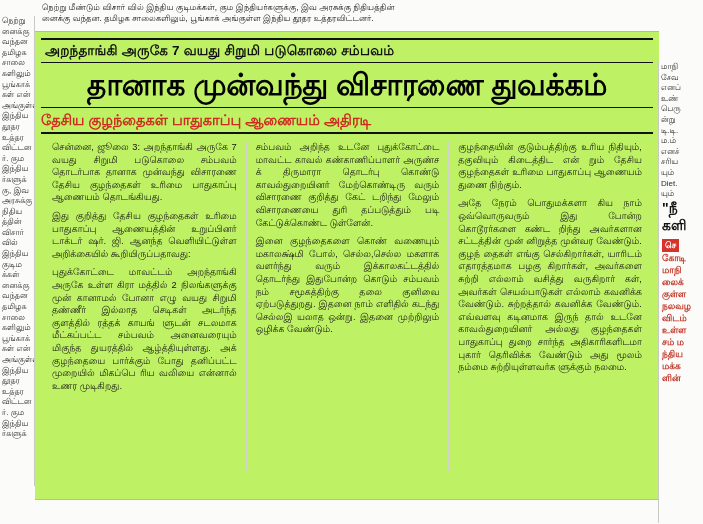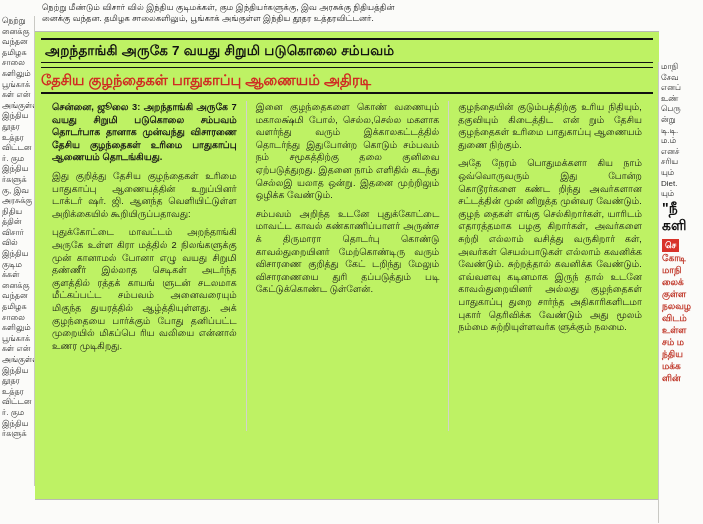--- a/index.html
+++ b/index.html
@@ -176,21 +176,21 @@
     border-left: 1px solid #d2d2cd;
   }
   .col p {
     margin: 0 0 6px 0;
     font-size: 9.3px;
     line-height: 12.6px;
     text-align: justify;
     color: #161616;
   }
   .col p .lead {
-    font-weight: bold;
+    font-weight: normal;
   }
 
   
   .bottom-strip {
     position: absolute;
     left: 0;
     top: 523px;
     width: 703px;
     height: 24px;
     overflow: hidden;
@@ -258,35 +258,36 @@
     <div class="gline">ர்களுக்</div>
     <div class="gline"></div>
   </div>
 
   <div class="article">
 
     <div class="kicker-wrap">
       <div class="kicker">அறந்தாங்கி அருகே 7 வயது சிறுமி படுகொலை சம்பவம்</div>
     </div>
 
+    <div class="headline">தானாக முன்வந்து விசாரணை துவக்கம்</div>
 
     <div class="subhead-rule-top"></div>
     <div class="subhead">தேசிய குழந்தைகள் பாதுகாப்பு ஆணையம் அதிரடி</div>
 
     <div class="cols">
 
       <div class="col">
         <p><span class="lead">சென்னை, ஜூலை 3: அறந்தாங்கி அருகே 7 வயது சிறுமி படுகொலை சம்பவம் தொடர்பாக தானாக முன்வந்து விசாரணை தேசிய குழந்தைகள் உரிமை பாதுகாப்பு ஆணையம் தொடங்கியது.</span></p>
         <p>இது குறித்து தேசிய குழந்தைகள் உரிமை பாதுகாப்பு ஆணையத்தின் உறுப்பினர் டாக்டர் ஷர். ஜி. ஆனந்த வெளியிட்டுள்ள அறிக்கையில் கூறியிருப்பதாவது:</p>
         <p>புதுக்கோட்டை மாவட்டம் அறந்தாங்கி அருகே உள்ள கிரா மத்தில் 2 நிலங்களுக்கு முன் கானாமல் போனா எழு வயது சிறுமி தண்ணீர் இல்லாத செடிகள் அடர்ந்த குளத்தில் ரத்தக் காயங் ளுடன் சடலமாக மீட்கப்பட்ட சம்பவம் அனைவரையும் மிகுந்த துயரத்தில் ஆழ்த்தியுள்ளது. அக் குழந்தையை பார்க்கும் போது தனிப்பட்ட முறையில் மிகப்பெ ரிய வலியை என்னால் உணர முடிகிறது.</p>
       </div>
 
       <div class="col">
+        <p>சம்பவம் அறிந்த உடனே புதுக்கோட்டை மாவட்ட காவல் கண்காணிப்பாளர் அருண்ச க் திருமாரா தொடர்பு கொண்டு காவல்துறையினர் மேற்கொண்டிரு வரும் விசாரணை குறித்து கேட் டறிந்து மேலும் விசாரணையை துரி தப்படுத்தும் படி கேட்டுக்கொண்ட டுள்ளேன்.</p>
         <p>இனை குழந்தைகளை கொண் வணையும் மகாலக்ஷ்மி போல், செல்ல,செல்ல மகளாக வளர்ந்து வரும் இக்காலகட்டத்தில் தொடர்ந்து இதுபோன்ற கொடும் சம்பவம் நம் சமூகத்திற்கு தலை குனிவை ஏற்படுத்துறது. இதனை நாம் எளிதில் கடந்து செல்லஇ யலாத ஒன்று. இதனை முற்றிலும் ஒழிக்க வேண்டும்.</p>
-        <p>சம்பவம் அறிந்த உடனே புதுக்கோட்டை மாவட்ட காவல் கண்காணிப்பாளர் அருண்ச க் திருமாரா தொடர்பு கொண்டு காவல்துறையினர் மேற்கொண்டிரு வரும் விசாரணை குறித்து கேட் டறிந்து மேலும் விசாரணையை துரி தப்படுத்தும் படி கேட்டுக்கொண்ட டுள்ளேன்.</p>
       </div>
 
       <div class="col">
         <p>குழந்தையின் குடும்பத்திற்கு உரிய நிதியும், தகுவியும் கிடைத்திட என் றும் தேசிய குழந்தைகள் உரிமை பாதுகாப்பு ஆணையம் துணை நிற்கும்.</p>
         <p>அதே நேரம் பொதுமக்களா கிய நாம் ஒவ்வொருவரும் இது போன்ற கொடூரர்களை கண்ட றிந்து அவர்களான சட்டத்தின் முன் னிறுத்த முன்வர வேண்டும். குழந் தைகள் எங்கு செல்கிறார்கள், யாரிடம் எதாரத்தமாக பழகு கிறார்கள், அவர்களை சுற்றி எல்லாம் வசித்து வருகிறார் கள், அவர்கள் செயல்பாடுகள் எல்லாம் கவனிக்க வேண்டும். சுற்றத்தால் கவனிக்க வேண்டும். எவ்வளவு கடினமாக இருந் தால் உடனே காவல்துறையினா் அல்லது குழந்தைகள் பாதுகாப்பு துறை சார்ந்த அதிகாரிகளிடமா புகார் தெரிவிக்க வேண்டும் அது மூலம் நம்மை சுற்றியுள்ளவர்க ளுக்கும் நலமை.</p>
       </div>
 
     </div>
   </div>
 

